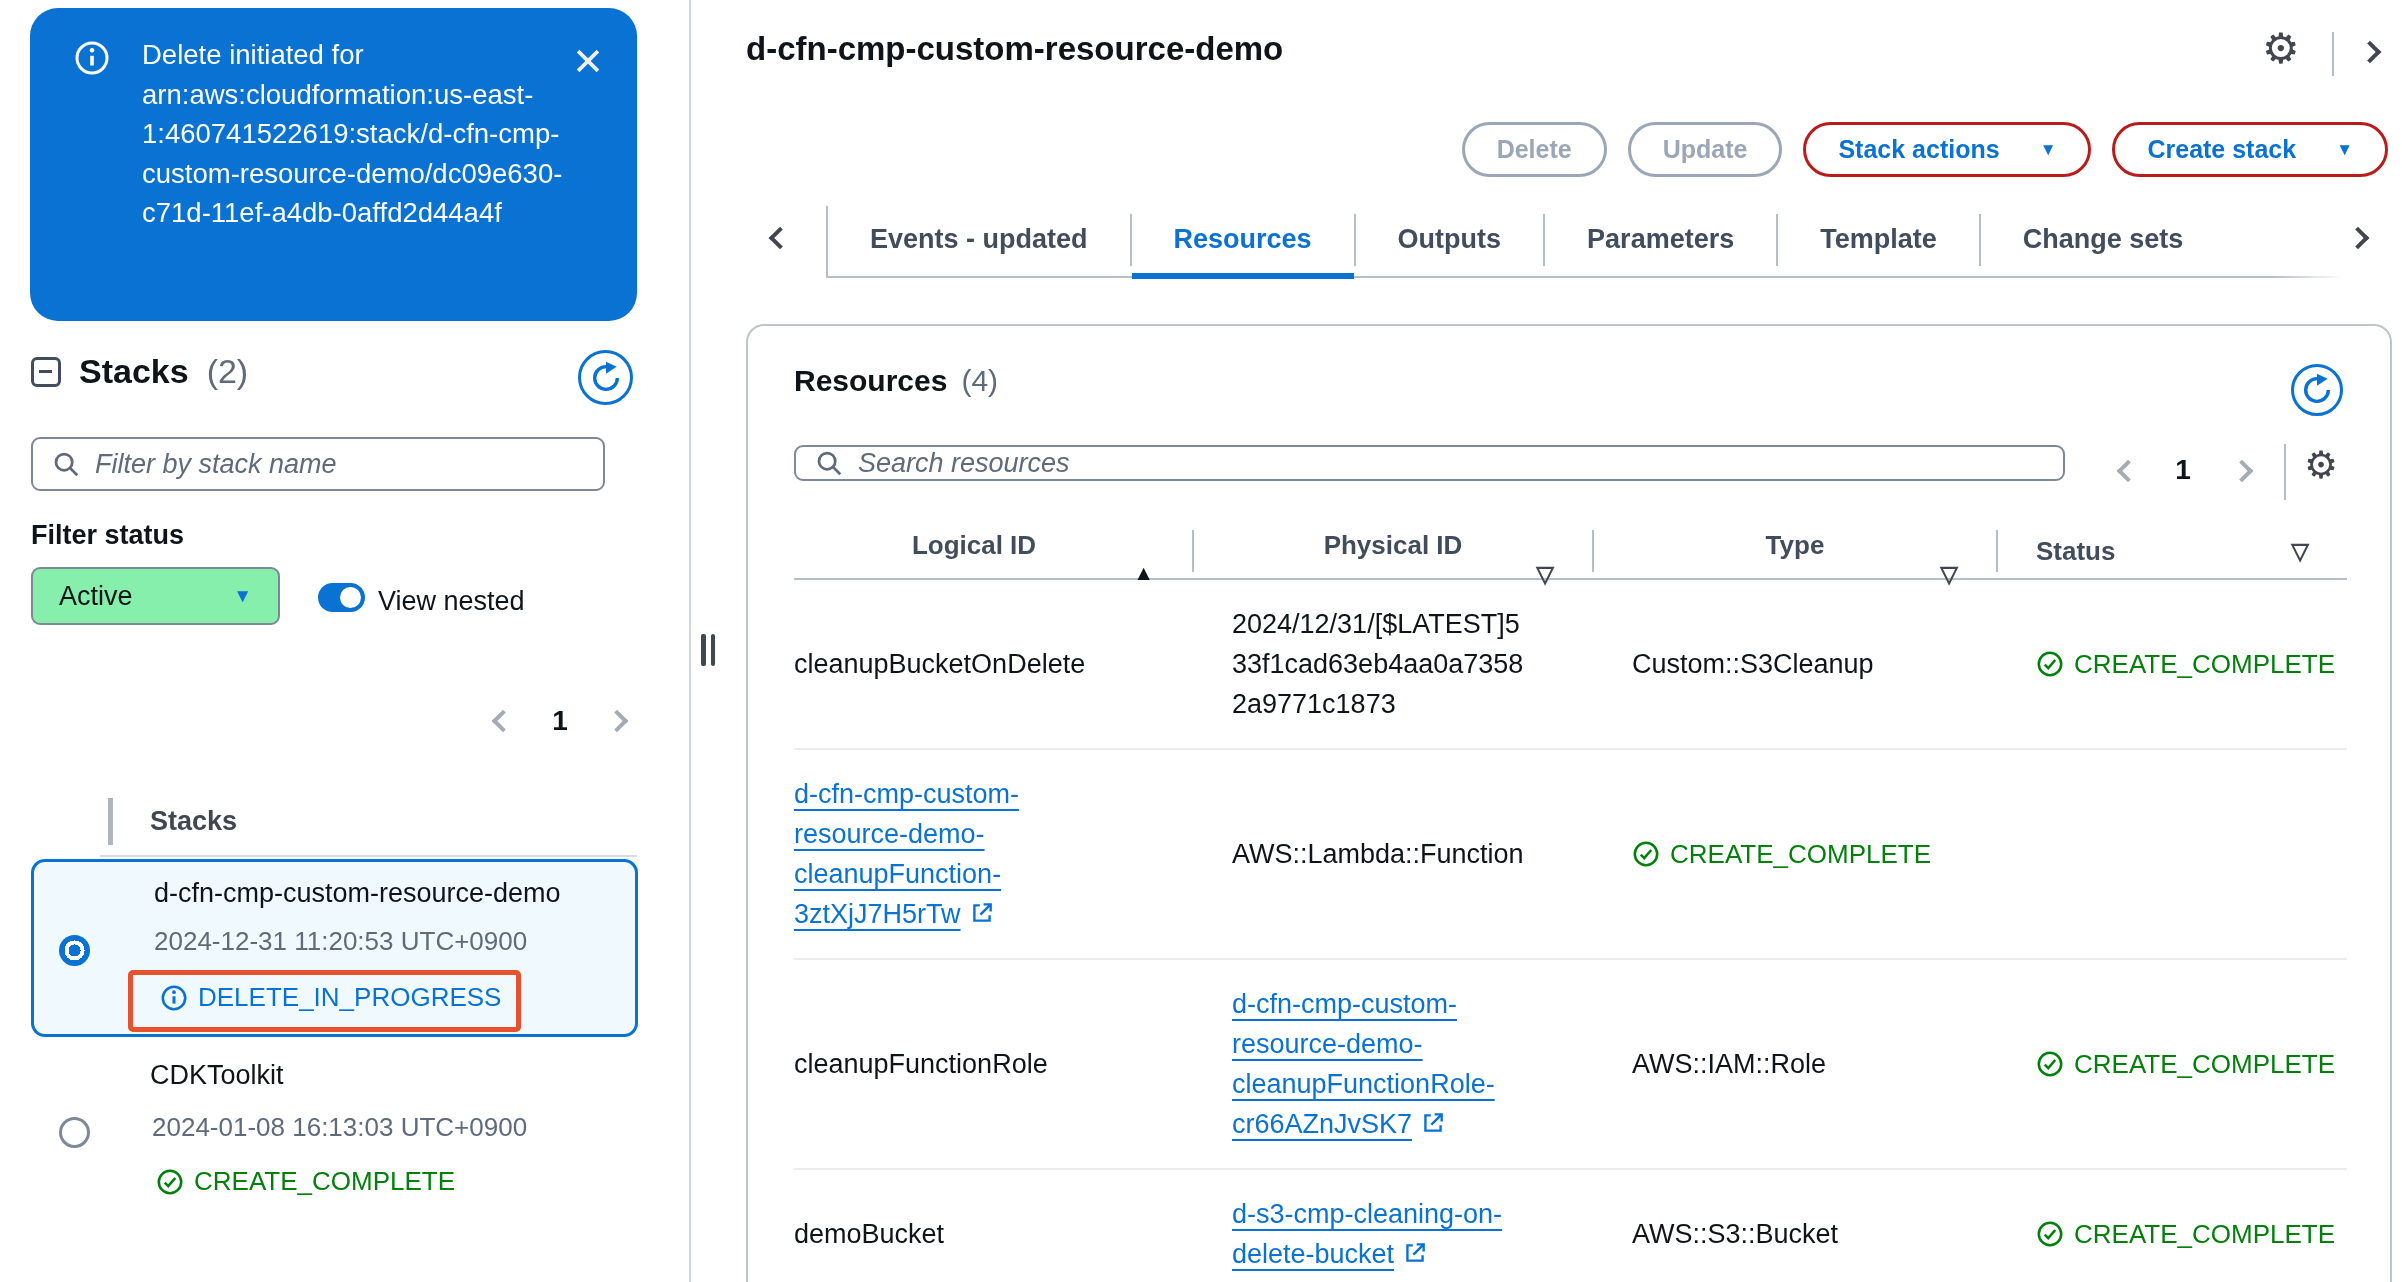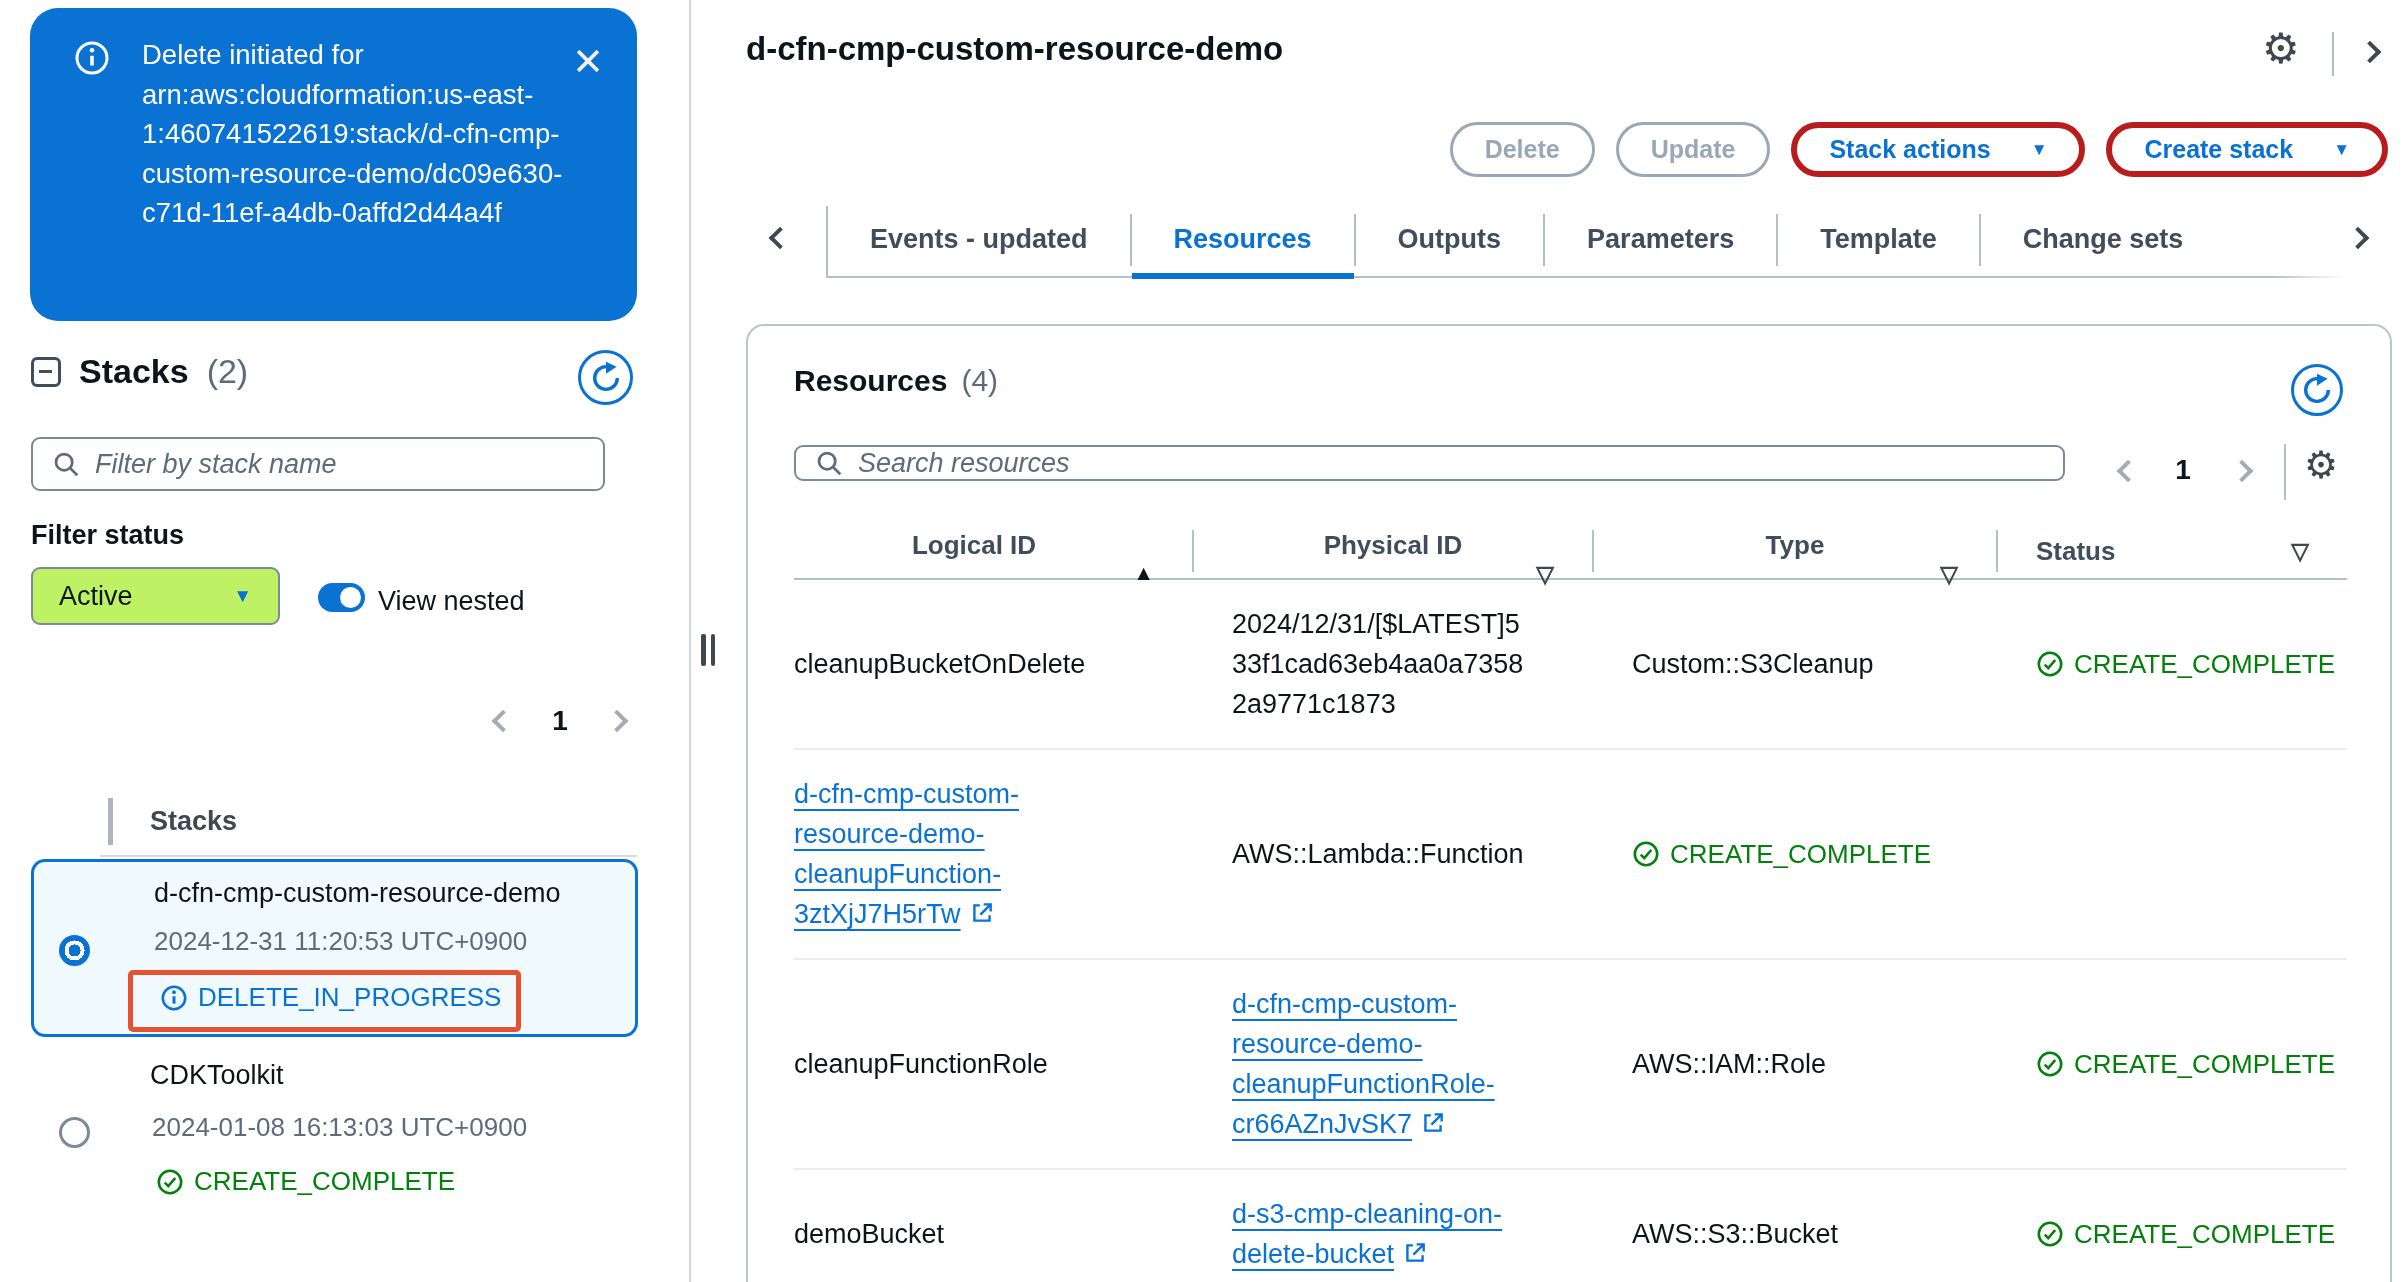--- a/index.html
+++ b/index.html
@@ -29,21 +29,21 @@
   .sb-refresh svg, .res-refresh svg { width:34px; height:34px; }
 
   .input-box { position:absolute; border:2.5px solid #7d8998; border-radius:9px; background:#fff; display:flex; align-items:center; padding:0 18px; gap:14px; }
   .input-box input { border:none; outline:none; flex:1; font-size:27px; color:#0f141a; background:transparent; }
   .input-box input::placeholder { color:#5f6b7a; font-style:italic; }
   .sb-filter { left:31px; top:437px; width:574px; height:54px; }
   .mag { width:30px; height:30px; flex:0 0 auto; color:#5f6b7a; }
 
   .sb-filter-status { position:absolute; left:31px; top:520px; font-size:27px; font-weight:bold; }
   .sb-select { position:absolute; left:31px; top:567px; width:249px; height:58px; border:2.5px solid #7d8998; border-radius:9px;
-               display:flex; align-items:center; justify-content:space-between; padding:0 26px; cursor:pointer; background:#bef264; }
+               display:flex; align-items:center; justify-content:space-between; padding:0 26px; cursor:pointer; background:#86efac; }
   .sb-select .val { font-size:27px; }
   .caret { color:#0972d3; font-size:19px; }
   .toggle { position:absolute; left:318px; top:583px; width:47px; height:29px; border-radius:15px; background:#0972d3; cursor:pointer; }
   .toggle::after { content:""; position:absolute; right:4px; top:4px; width:21px; height:21px; border-radius:50%; background:#fff; }
   .toggle-label { position:absolute; left:378px; top:586px; font-size:27px; }
 
   .sb-pg { position:absolute; left:495px; top:705px; display:flex; align-items:center; gap:34px; }
   .pg-chev { color:#a4abb5; cursor:pointer; }
   .pg-num { font-size:28px; font-weight:bold; color:#0f141a; width:30px; text-align:center; cursor:pointer; }
 
@@ -71,21 +71,21 @@
   
   .page-title { position:absolute; left:746px; top:30px; font-size:33px; font-weight:bold; }
   .hdr-gear { position:absolute; left:2262px; top:28px; font-size:42px; color:#424650; cursor:pointer; line-height:1; }
   .hdr-div { position:absolute; left:2332px; top:32px; width:2px; height:44px; background:#b6bec9; }
   .hdr-chev { position:absolute; left:2362px; top:44px; color:#424650; cursor:pointer; }
 
   .actions { position:absolute; top:122px; right:14px; display:flex; gap:21px;align-items:center; }
   .btn { height:55px; border-radius:28px; padding:0 32px; font-size:25px; font-weight:bold; background:#fff;
          display:flex; align-items:center; gap:14px; cursor:pointer; }
   .btn.disabled { border:3px solid #9ba7b6; color:#9ba7b6; }
-  .btn.outline { border:6px solid #b91c1c; color:#0972d3;gap:40px; }
+  .btn.outline { border:3px solid #b91c1c; color:#0972d3;gap:40px; }
   .btn .caret { font-size:17px; color:inherit; }
 
   
   .tabs-left-chev { position:absolute; left:772px; top:230px; color:#424650; cursor:pointer; }
   .tabs-left-div { position:absolute; left:826px; top:206px; width:2px; height:72px; background:#b6bec9; }
   .tabstrip { position:absolute; left:828px; top:204px; width:1512px; height:74px; display:flex; align-items:center; border-bottom:2px solid #b6bec9; }
   .tab { position:relative; height:74px; line-height:72px; padding:0 42px; font-size:27px; font-weight:bold; color:#414d5c; cursor:pointer; white-space:nowrap; }
   .tab.active { color:#0972d3; }
   .tab.active::after { content:""; position:absolute; left:0; right:0; bottom:-2px; height:6px; background:#0972d3; }
   .tab-sep { width:2px; height:52px; background:#b6bec9; }

